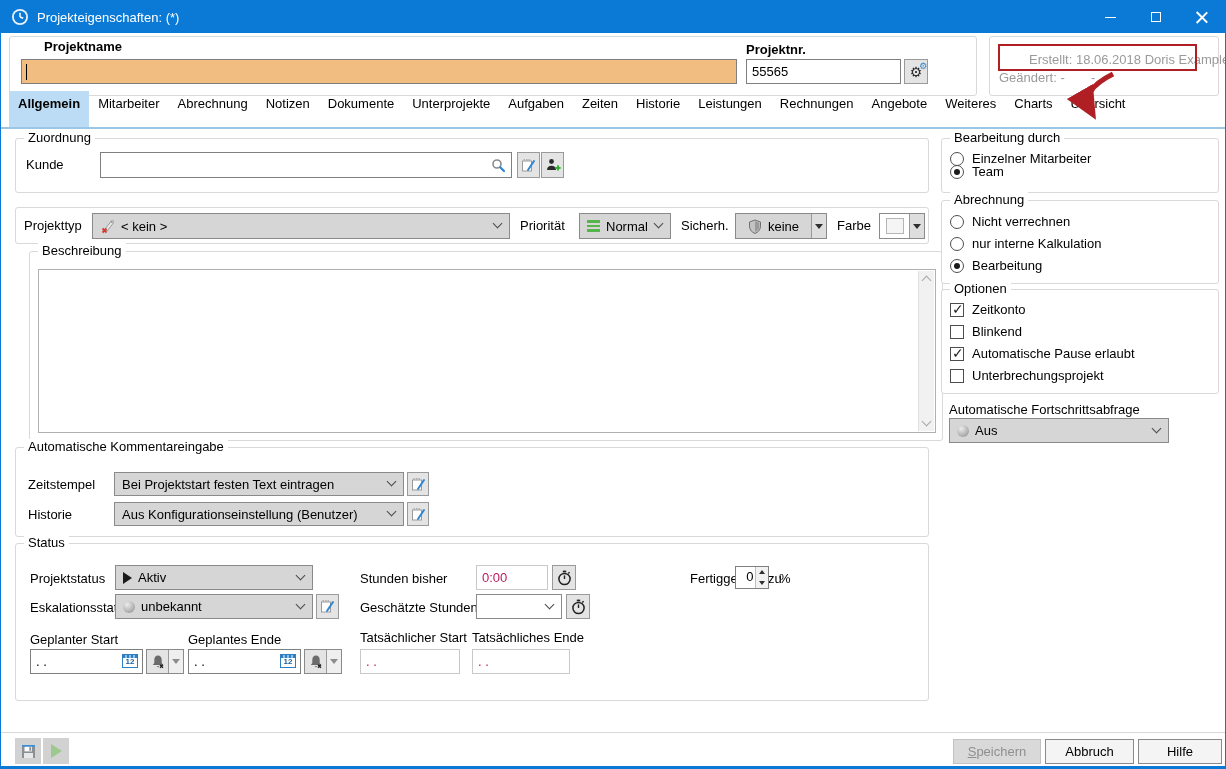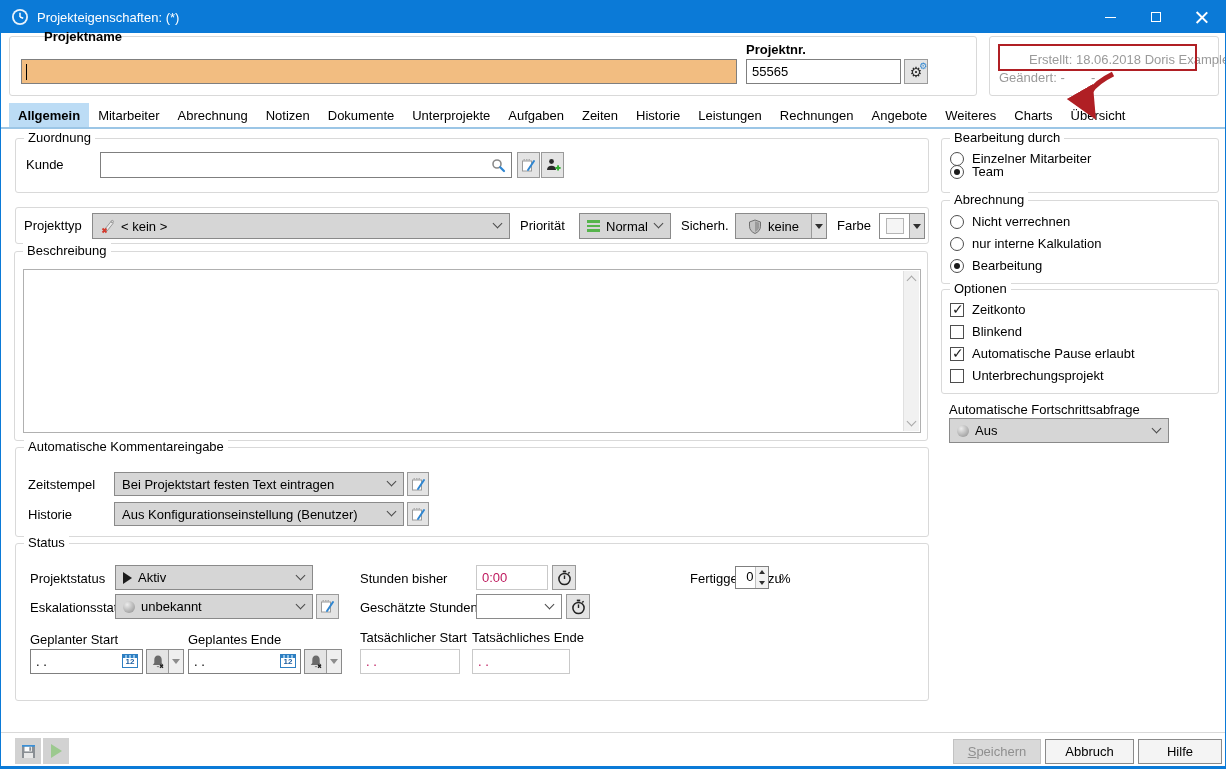--- a/index.html
+++ b/index.html
@@ -52,21 +52,21 @@
     background:repeating-linear-gradient(90deg,#2e7fc2 0 2px,#8ec2ea 2px 4px); }
   .cal b { position:absolute; left:0; right:0; bottom:0; text-align:center; font-size:8px; line-height:10px; color:#1a5c9e; }
   
   .sbar { position:absolute; top:1px; bottom:1px; right:1px; width:16px; background:#f1f1f1; border-left:1px solid #e0e0e0; }
   .sb-ch { position:absolute; left:4px; width:7px; height:7px; border-right:1.6px solid #a7a7a7; border-bottom:1.6px solid #a7a7a7; }
   .sb-ch.up { top:6px; transform:rotate(-135deg); }
   .sb-ch.dn { bottom:6px; transform:rotate(45deg); }
   
   .tabs { position:absolute; left:0; top:101px; right:0; height:27px; display:flex; align-items:flex-end;
     padding-left:8px; border-bottom:2px solid #9cc6e6; }
-  .tab { padding:5px 9px 4px 9px; white-space:nowrap; }
+  .tab { padding:5px 9px 16px 9px; white-space:nowrap; }
   .tab.sel { background:#bcdcf5; font-weight:bold; }
   
   .spin { position:absolute; border:1px solid #7f7f7f; background:#fff; display:flex; }
   .spin .val { width:20px; text-align:right; padding:2px 2px 0 0; }
   .spin .arrows { width:13px; border-left:1px solid #bfbfbf; display:flex; flex-direction:column; }
   .spin .arrows span { flex:1; display:flex; align-items:center; justify-content:center; background:#f2f2f2; }
   .tri-up-s { width:0; height:0; border-left:3px solid transparent; border-right:3px solid transparent; border-bottom:4px solid #2f2f2f; }
   .tri-dn-s { width:0; height:0; border-left:3px solid transparent; border-right:3px solid transparent; border-top:4px solid #2f2f2f; }
   
   .split { position:absolute; border:1px solid #8a8a8a; background:#d6d6d6; display:flex; }
@@ -112,21 +112,21 @@
         </div>
       <div class="win-btn">
           <span class="glyph-close"></span>
         </div>
     </div>
   </div>
 
   <div class="box" style="left:8px; top:35px; width:968px; height:60px;"></div>
   <div class="box" style="left:988px; top:35px; width:230px; height:60px;"></div>
 
-  <span class="lbl b" style="left:24px; top:28px;padding-left:19px;">Projektname</span>
+  <span class="lbl b" style="left:24px; top:38px;padding-left:19px;">Projektname</span>
   <div class="input" style="left:20px; top:58px; width:716px; height:25px; background:#f2bd81;">
     <span class="caret"></span>
     <span></span>
   </div>
 
   <span class="lbl b" style="left:745px; top:41px;">Projektnr.</span>
   <div class="input" style="left:745px; top:58px; width:155px; height:25px;">
     <span>55565</span>
   </div>
   <div class="btn-sq" style="left:903px; top:58px; width:24px; height:25px;">
@@ -224,21 +224,21 @@
     <div class="split" style="left:863px; top:5px; width:46px; height:26px; background:#fff;">
       <span class="main">
           <span style="width:18px; height:16px; border:1px solid #b5b5b5; background:#f5f5f5; display:inline-block;"></span>
         </span>
       <span class="arr">
           <span class="tri-down"></span>
         </span>
     </div>
   </div>
 
-  <div class="box" style="left:13px; top:250px; width:914px; height:190px;">
+  <div class="box" style="left:28px; top:250px; width:914px; height:190px;">
     <span class="legend">Beschreibung</span>
     <div style="position:absolute; left:8px; top:17px; width:898px; height:164px; border:1px solid #b0b0b0; background:#fff;">
       <span></span>
       <div class="sbar">
         <span class="sb-ch up"></span>
         <span class="sb-ch dn"></span>
       </div>
     </div>
   </div>
 

